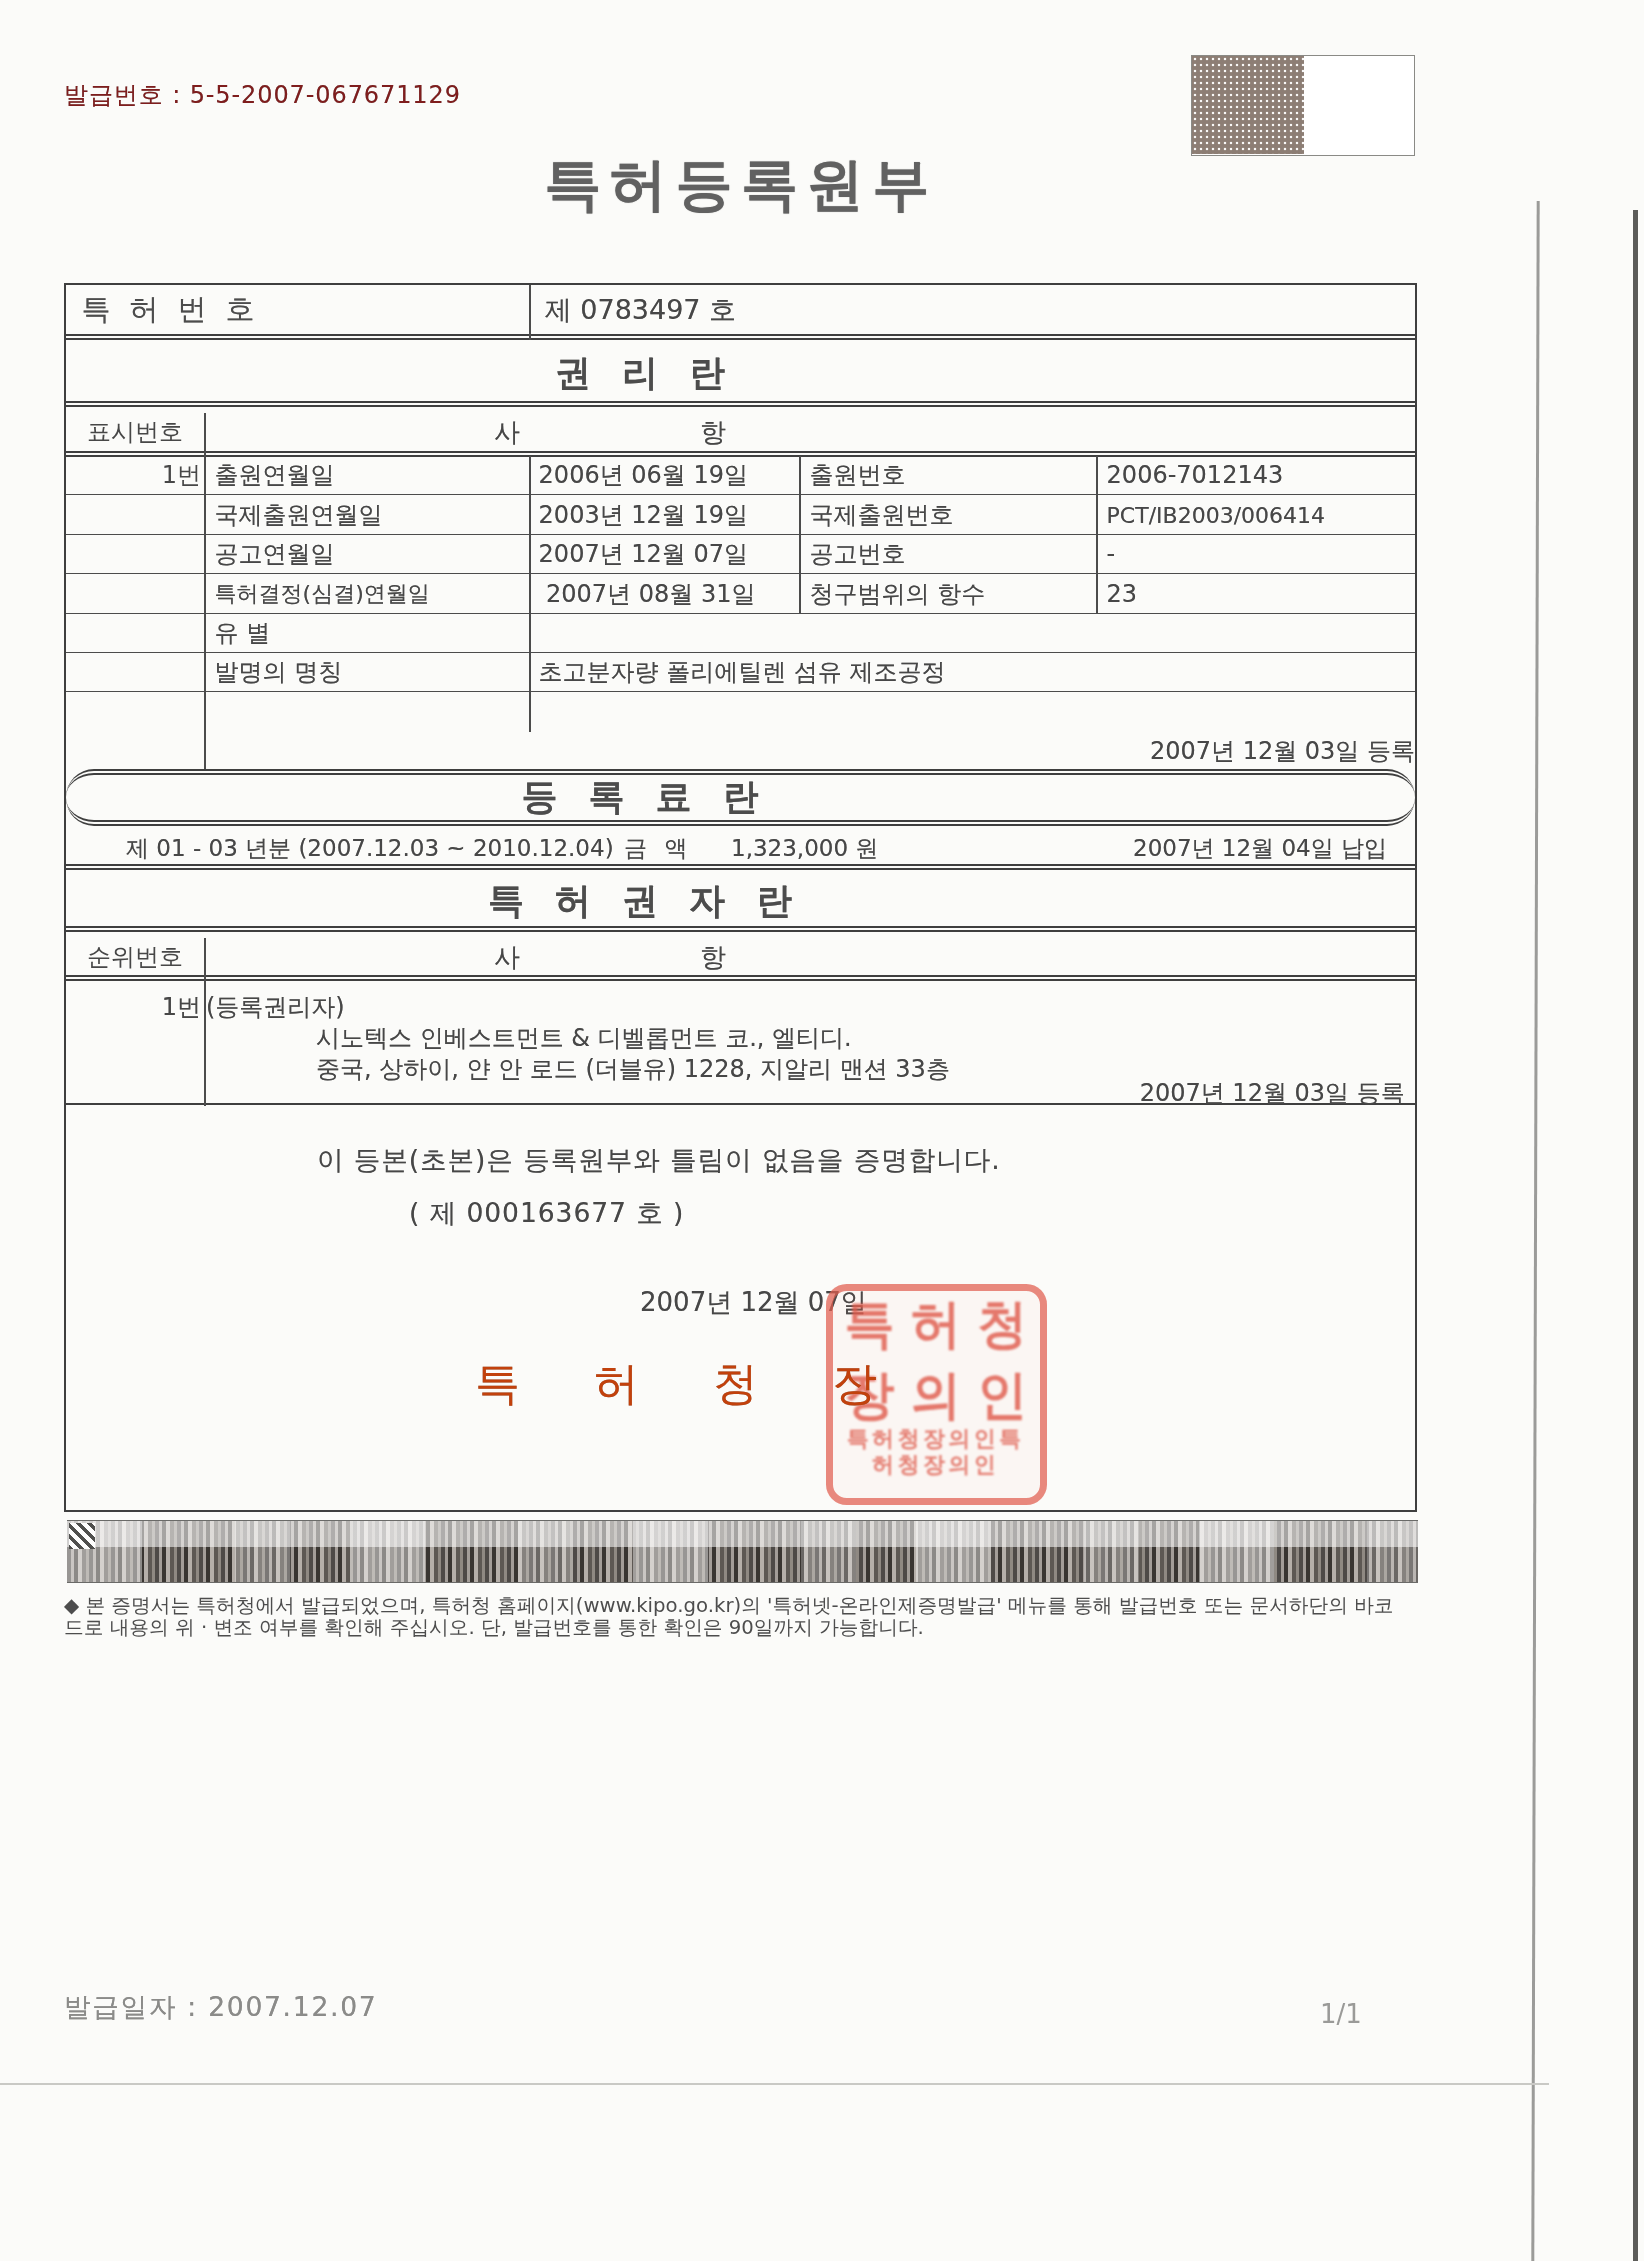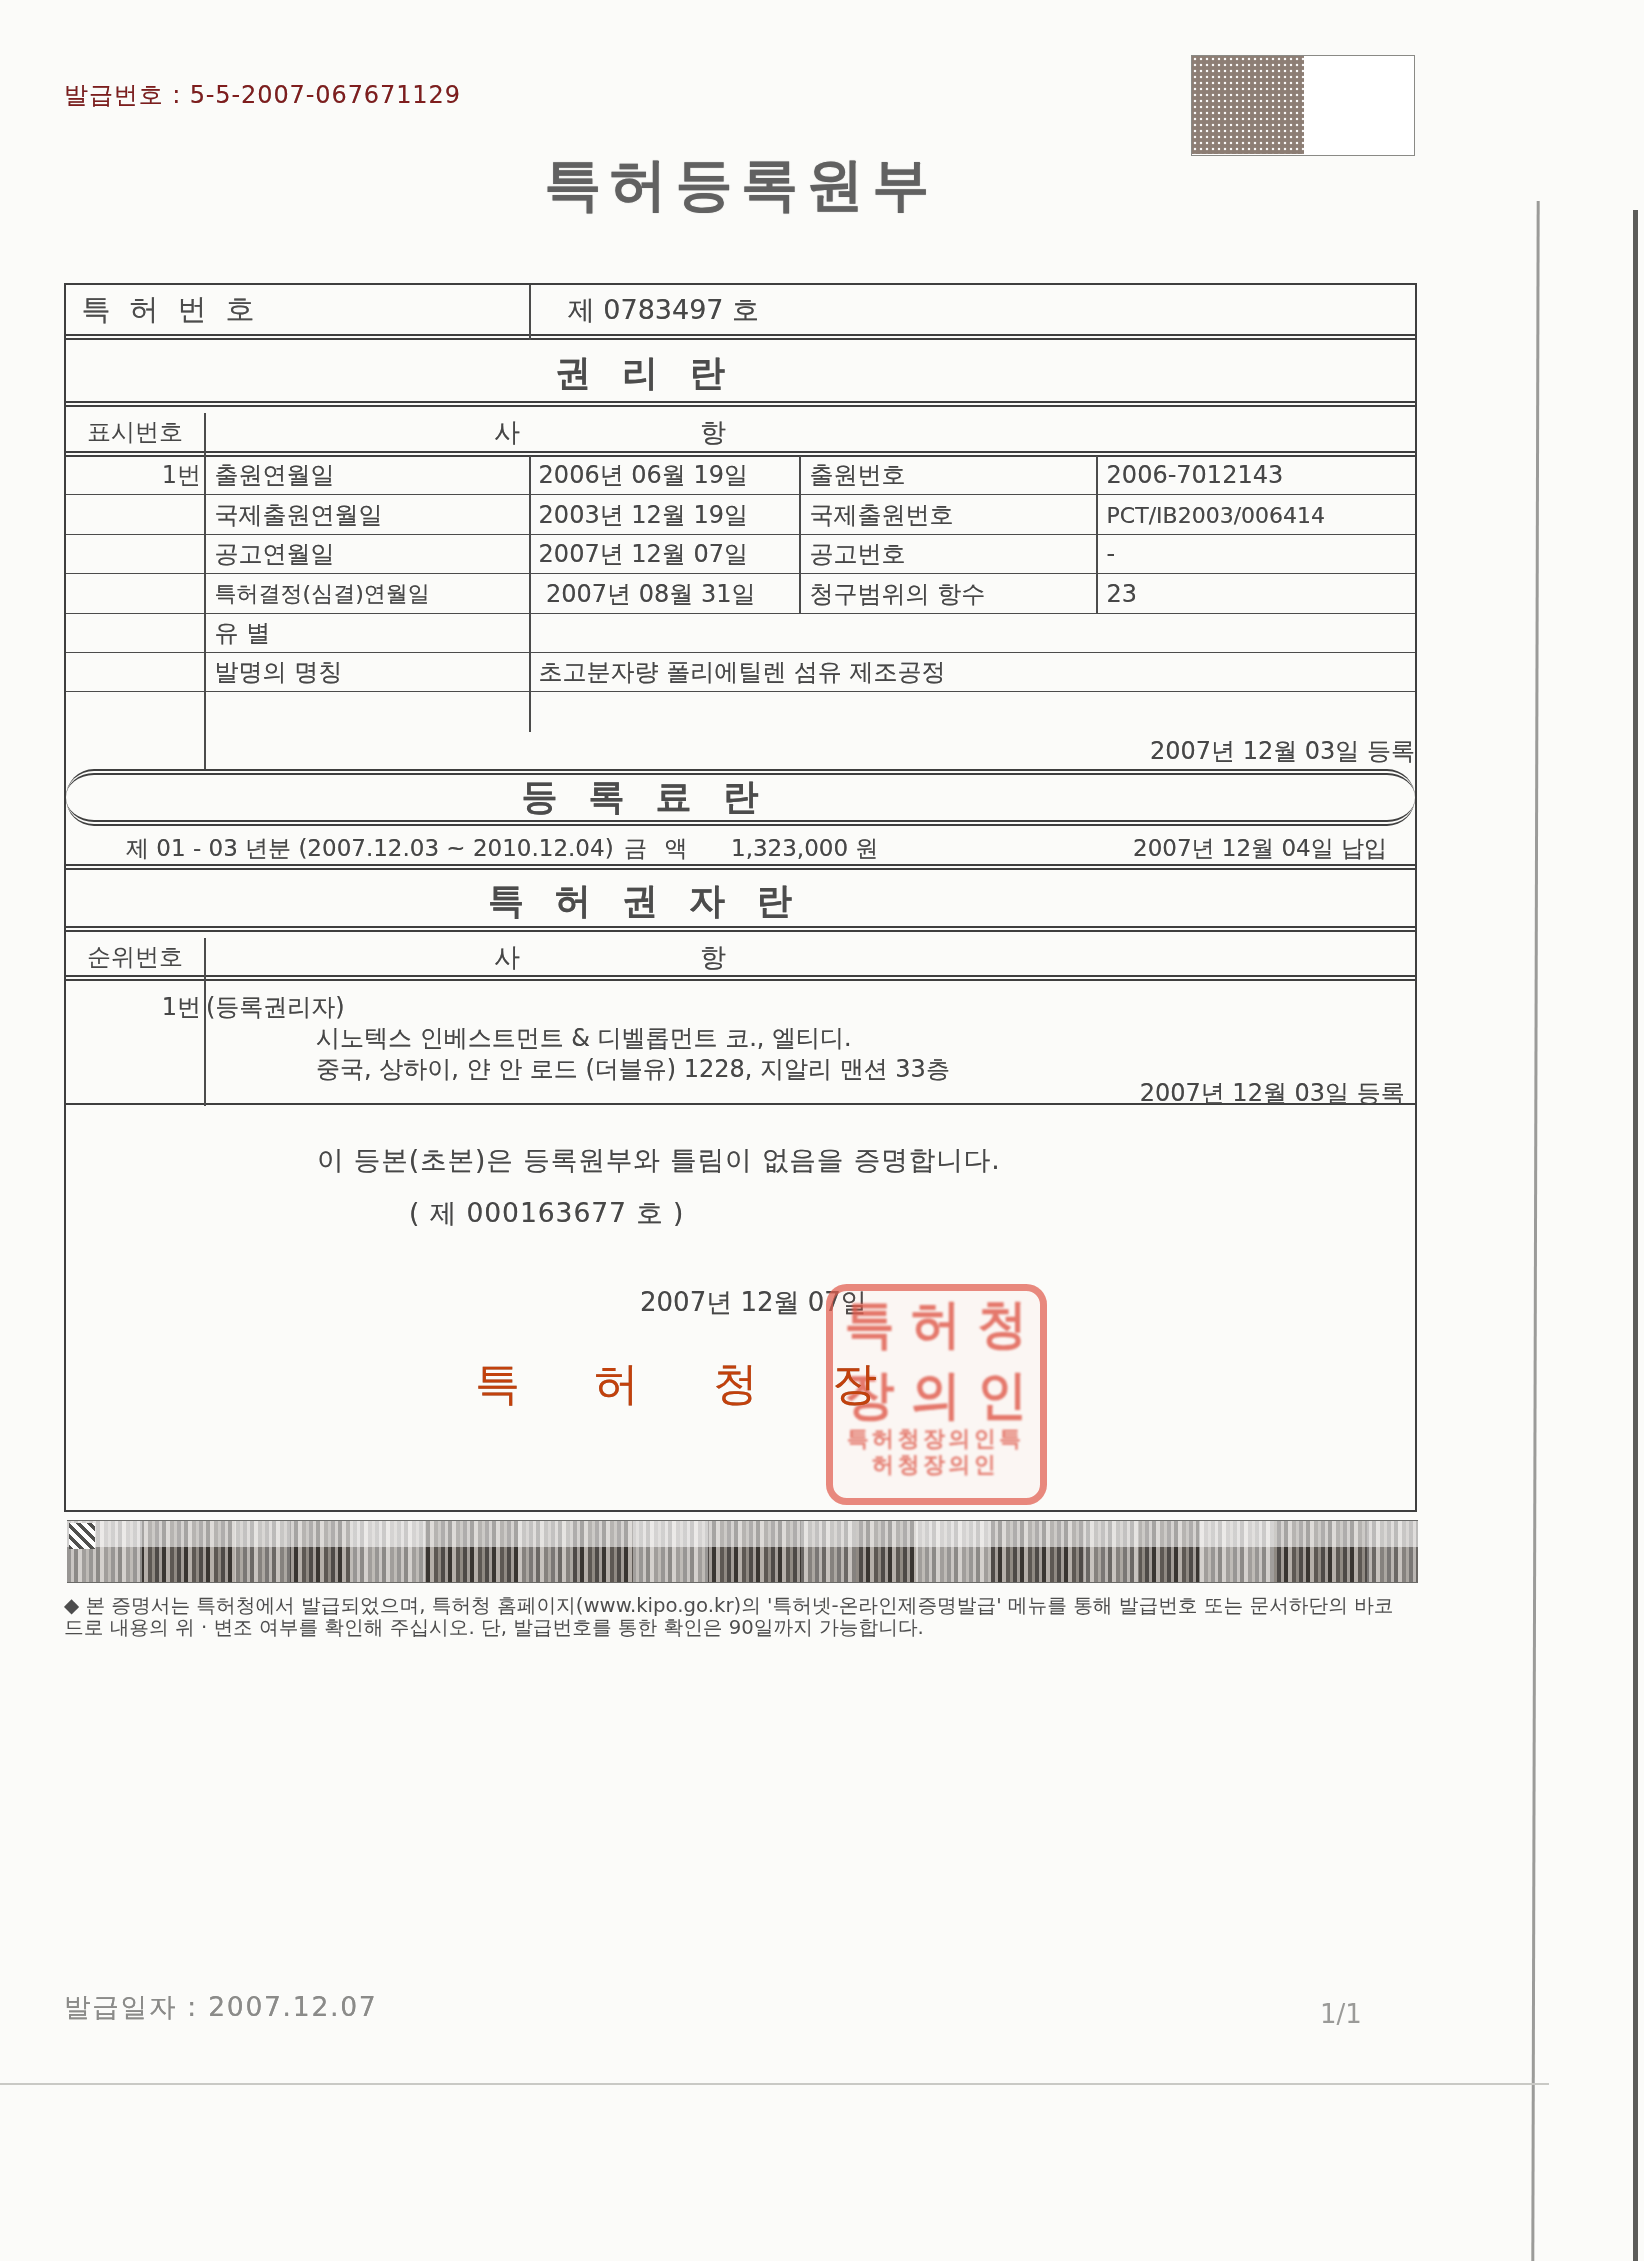--- a/index.html
+++ b/index.html
@@ -33,21 +33,21 @@
   .t-row{position:absolute;left:0;width:100%;box-sizing:border-box;}
   .b-solid{border-bottom:1.7px solid #4c4c4c;}
   .b-double{border-bottom:6px double #3f3f3f;}
   .vline{position:absolute;width:1.7px;background:#4c4c4c;}
   .band{display:flex;align-items:center;}
   .band .band-label{width:1148px;text-align:center;font-size:36px;font-weight:600;color:#4c4c4c;letter-spacing:31px;text-indent:31px;}
   .cell{position:absolute;top:0;height:100%;display:flex;align-items:center;font-size:24px;}
   .lbl{padding-left:8.6px;}
   .idxcell{justify-content:flex-end;padding-right:4.3px;}
   .rowA-label{left:0;width:463px;font-size:29px;letter-spacing:19px;padding-left:15.4px;color:#4c4c4c;}
-  .rowA-value{left:488px;font-size:27px;padding-left:13.7px;}
+  .rowA-value{left:465px;font-size:27px;padding-left:13.7px;}
   .hdr-sa{position:absolute;font-size:26px;top:50%;transform:translateY(-50%);}
   .regdate{justify-content:flex-end;width:100%;padding-right:10.3px;font-size:24px;}
 
   
   .stmt{font-size:26.6px;letter-spacing:0.9px;}
   .issuer{font-size:45px;color:#c2410c;letter-spacing:74px;font-weight:500;z-index:3;}
   .stamp{left:760px;top:999px;width:221px;height:221px;border:7.7px solid rgba(224,93,78,.72);
     border-radius:20.6px;z-index:2;background:rgba(255,120,100,.04);filter:blur(0.3px);}
   .stamp-grid{position:absolute;left:3.4px;top:1.7px;width:199px;height:128px;display:grid;
     grid-template-columns:1fr 1fr 1fr;grid-template-rows:1fr 1fr;justify-items:center;align-items:center;

